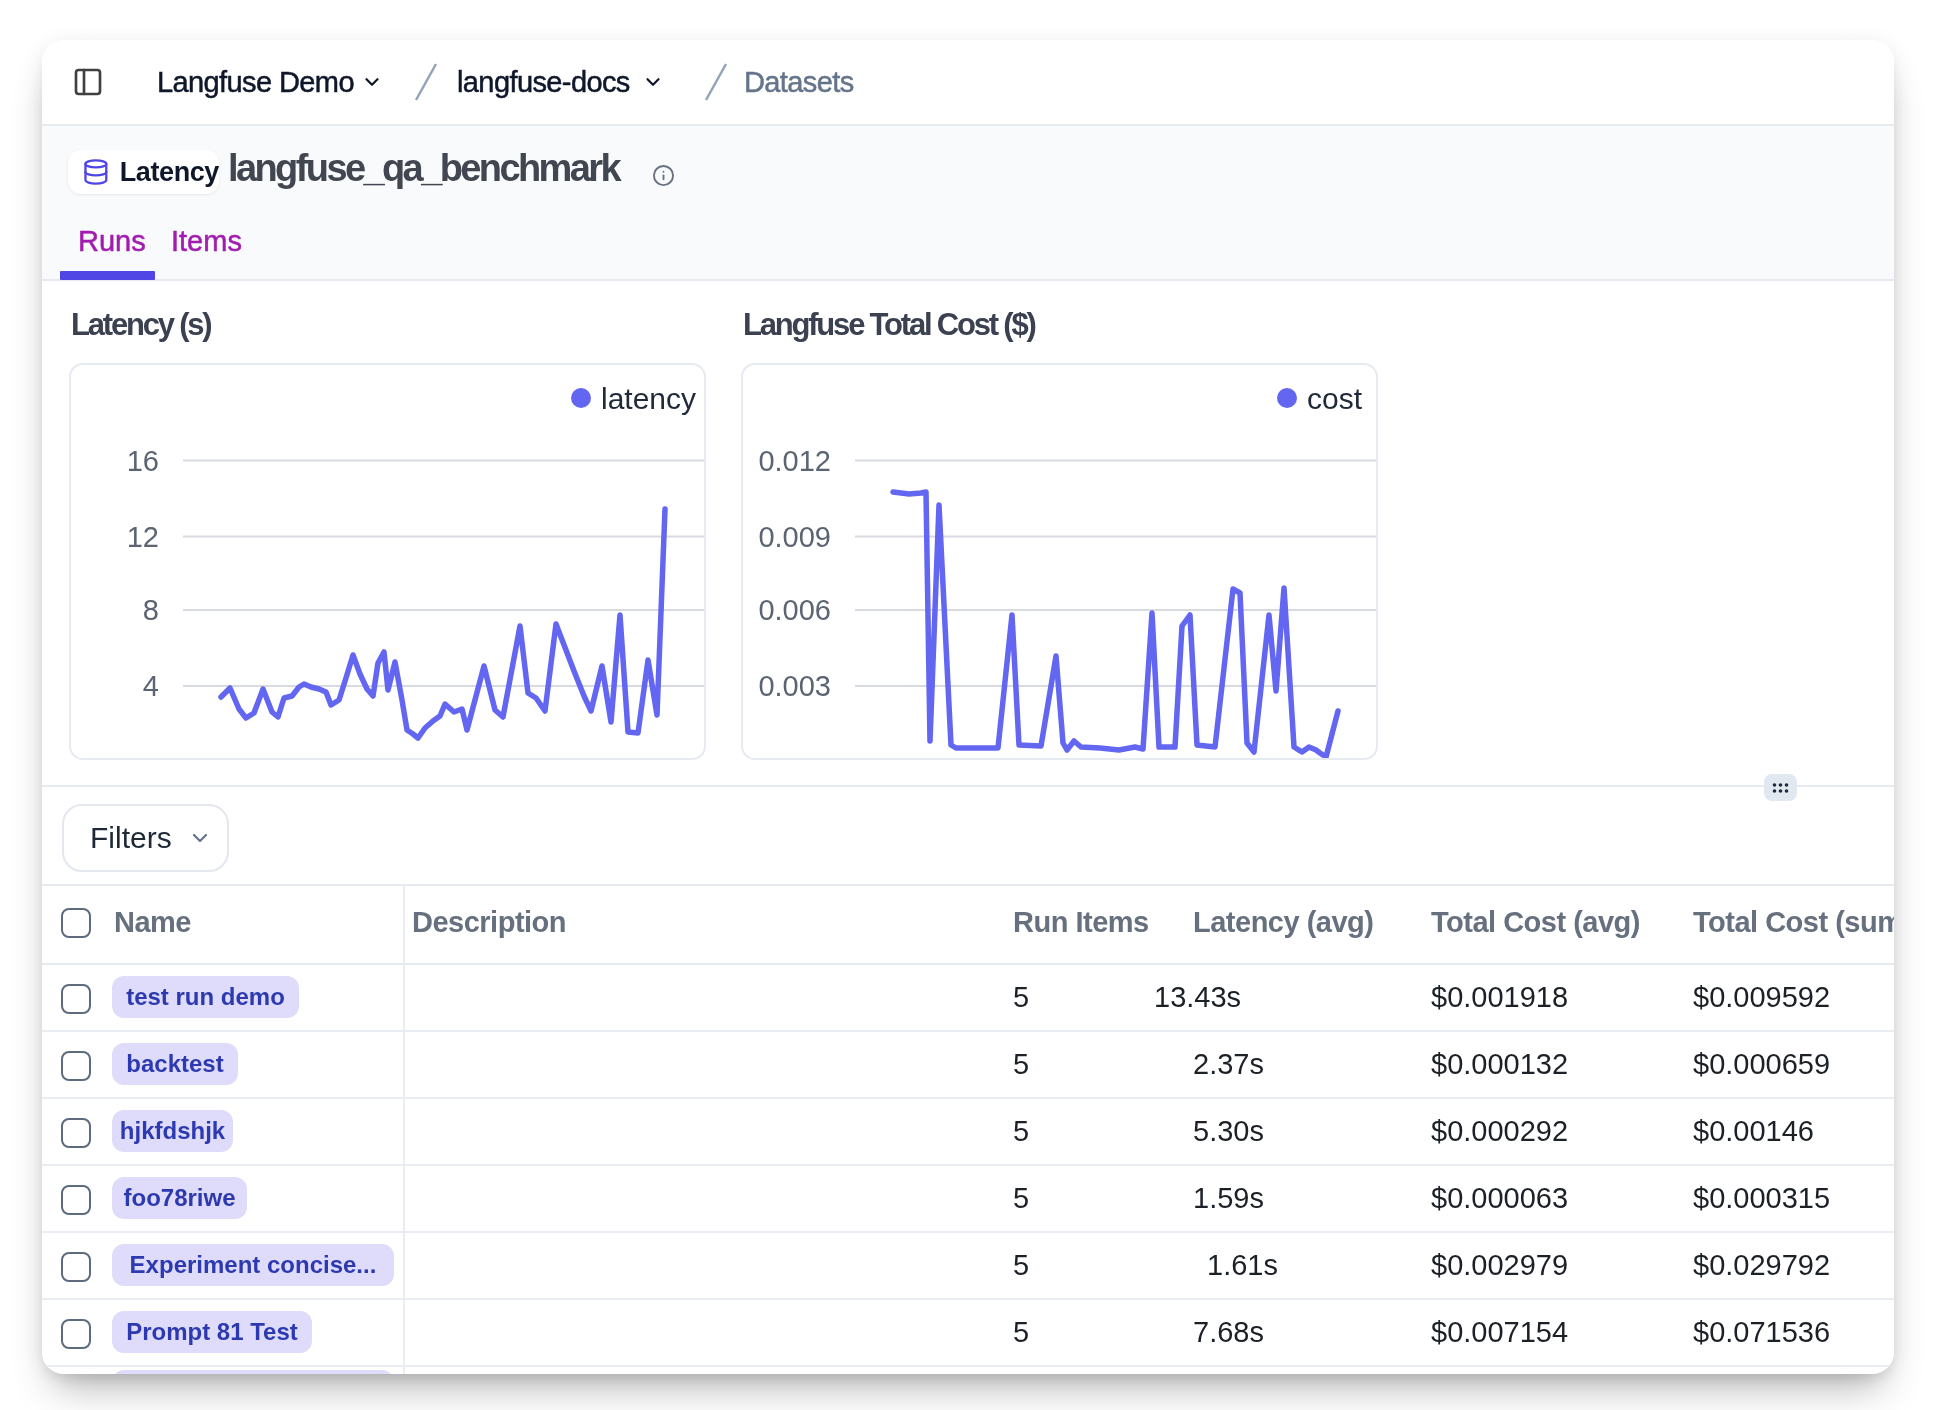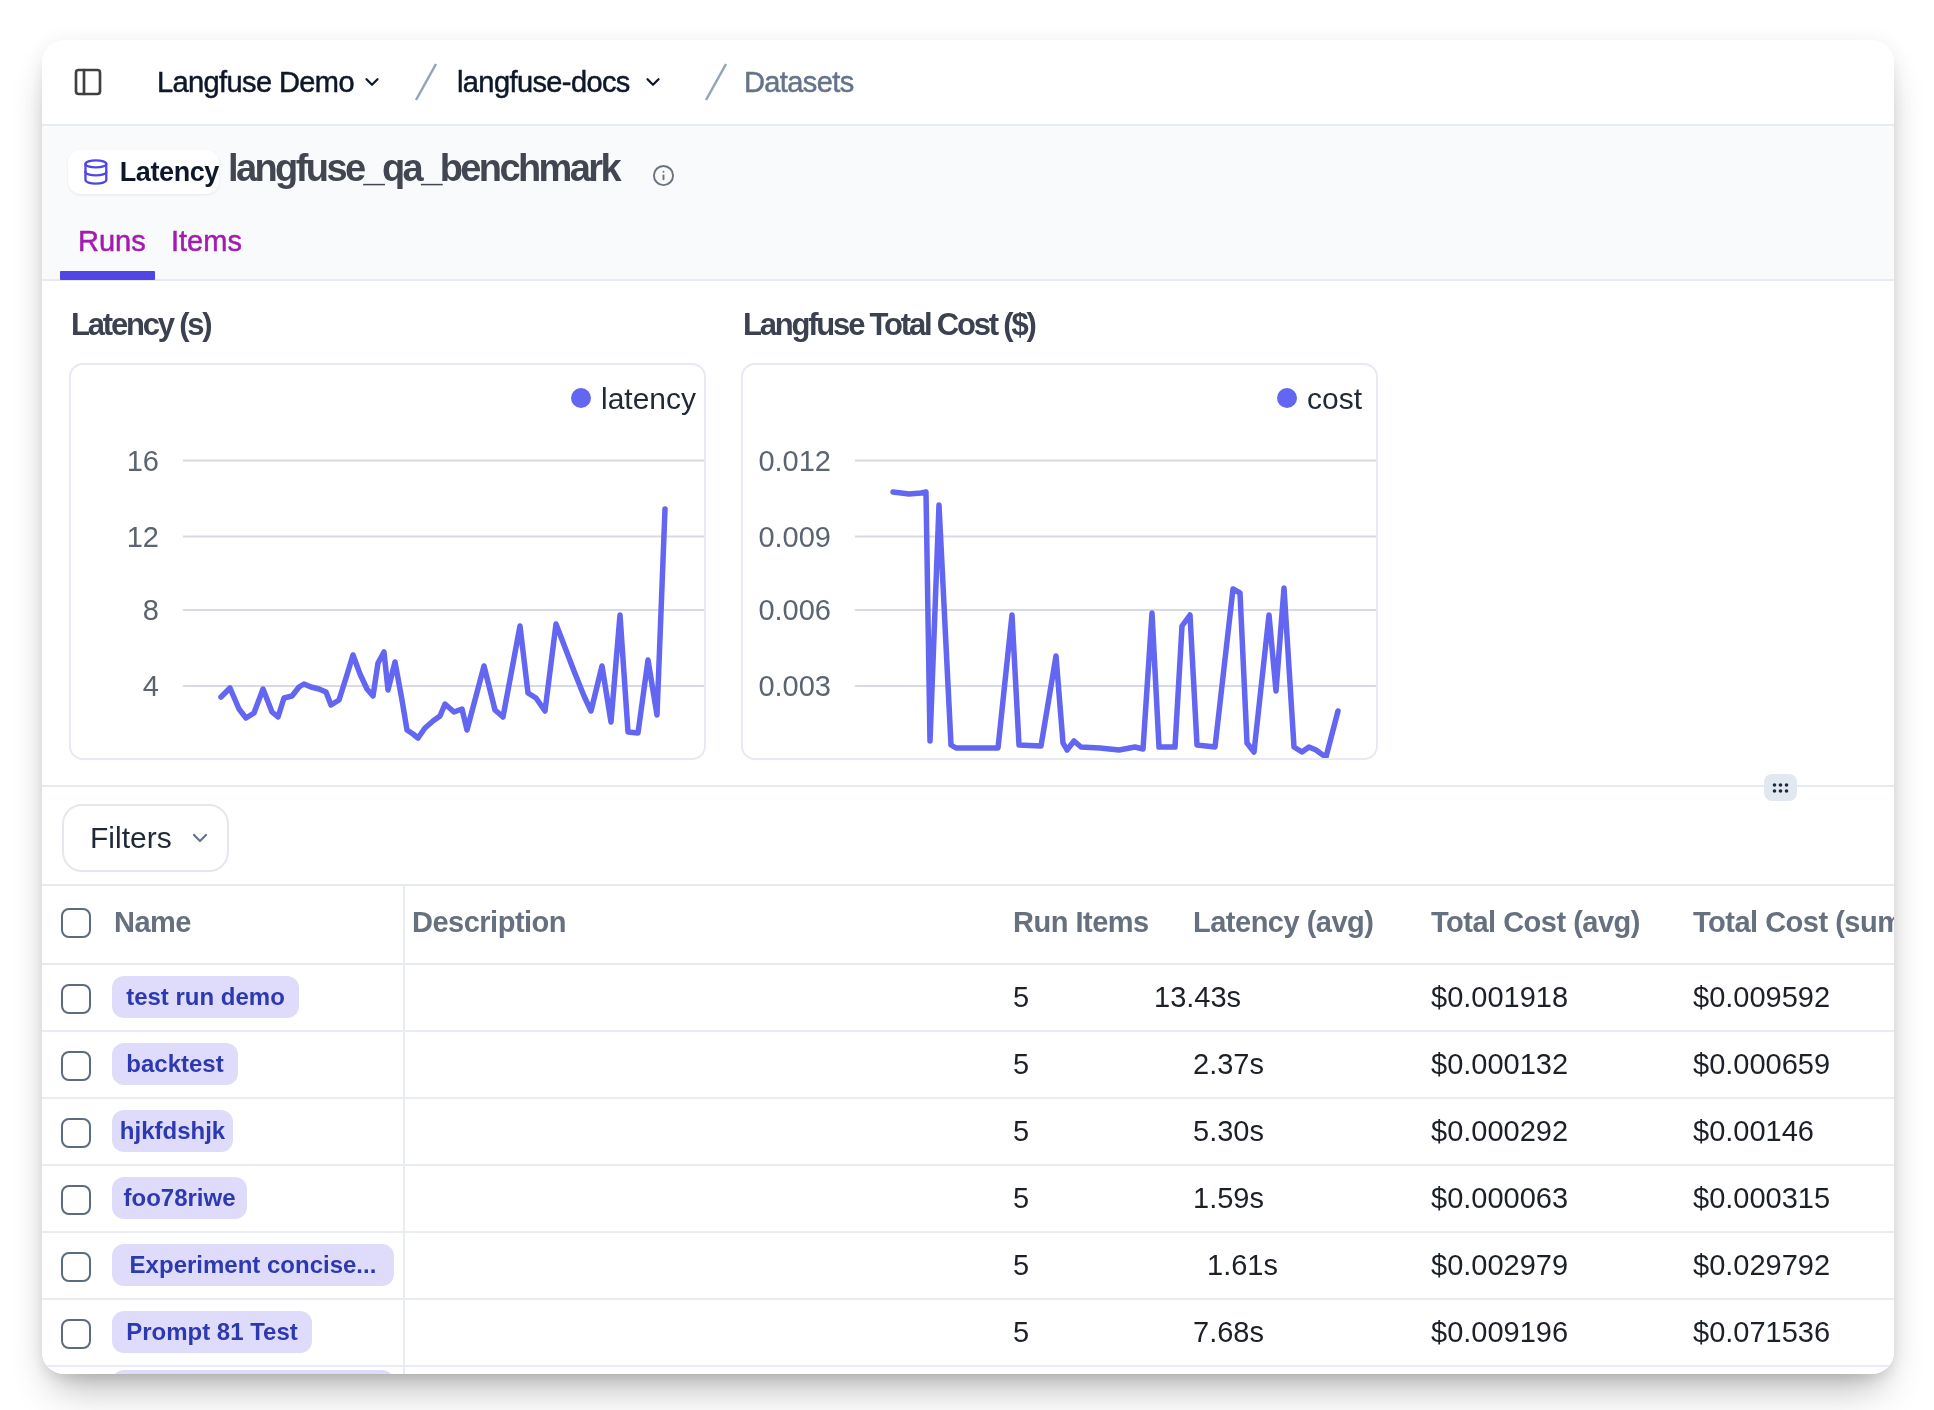--- a/index.html
+++ b/index.html
@@ -193,21 +193,21 @@
         <div class="cell" style="left:971px;">5</div>
         <div class="cell" style="left:1165px;">1.61s</div>
         <div class="cell" style="left:1389px;">$0.002979</div>
         <div class="cell" style="left:1651px;">$0.029792</div>
       </div>
       <div class="row" style="top:416px;">
         <div class="cb" style="top:19px;"></div>
         <div class="chip" style="width:200px; top:11px;">Prompt 81 Test</div>
         <div class="cell" style="left:971px;">5</div>
         <div class="cell" style="left:1151px;">7.68s</div>
-        <div class="cell" style="left:1389px;">$0.009196</div>
+        <div class="cell" style="left:1389px;">$0.007154</div>
         <div class="cell" style="left:1651px;">$0.071536</div>
       </div>
       <div class="chip" style="width:282px; top:486px; height:40px;"></div>
   </div>
   <div class="vline"></div>
   <div class="abs" style="left:0; top:844px; width:1852px; height:2px; background:#e6eaf1;"></div>
 
 </div>
 
 </body></html>

